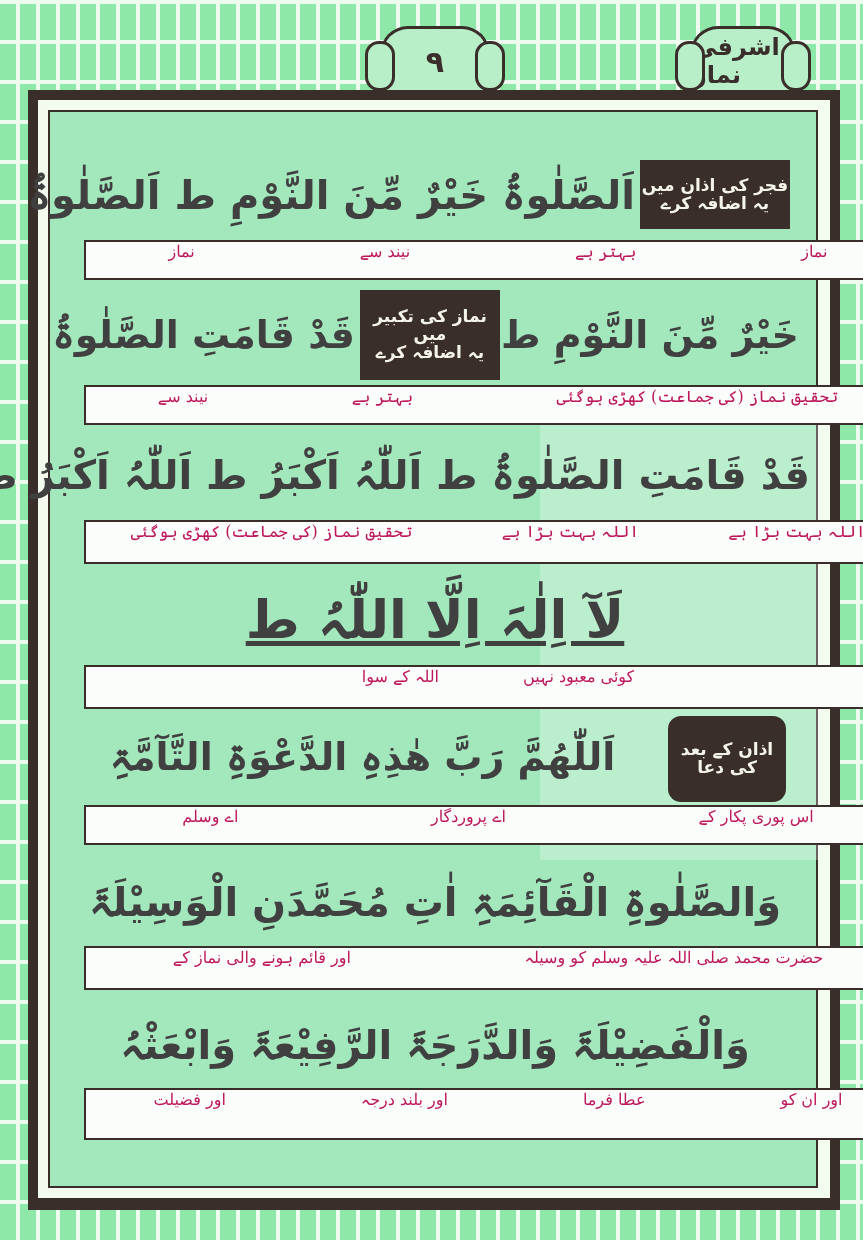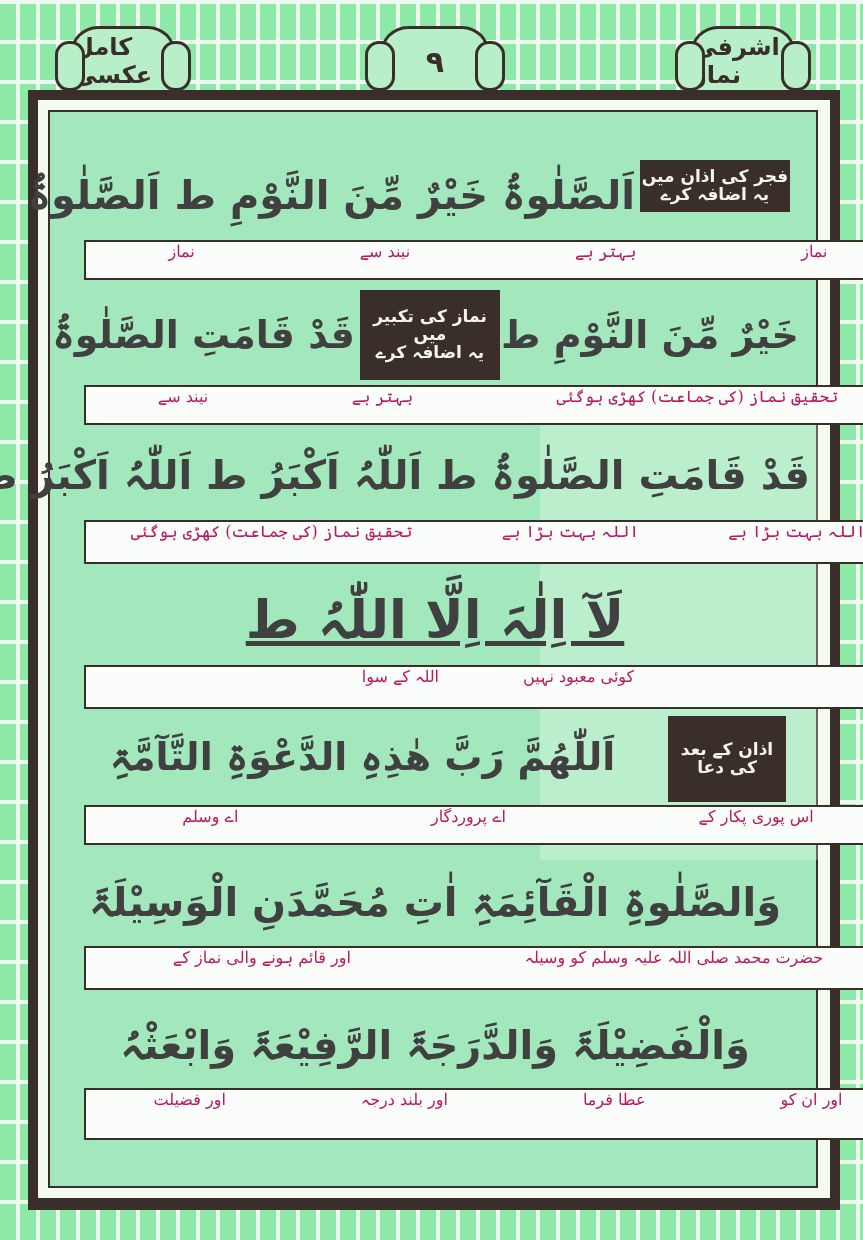--- a/index.html
+++ b/index.html
@@ -63,37 +63,34 @@
     background:#fbfdfb; border:2px solid #3a2e2a; box-sizing:border-box;
     display:flex; flex-direction:row-reverse; justify-content:space-around; 
     direction:rtl; color:#be185d; font-size:16px; font-family:"DejaVu Serif", serif;
   }
   .trans span { white-space:nowrap; }
 </style>
 </head>
 <body>
 
 <div class="header">
-  <div class="cartouche c-left">
-    <span>کامل عکسی</span>
-  </div>
   <div class="cartouche c-mid">
     <span>۹</span>
   </div>
   <div class="cartouche c-right">
     <span>اشرفی نماز</span>
   </div>
 </div>
 
 <div class="frame-outer"></div>
 <div class="frame-white"></div>
 <div class="frame-inner"></div>
 <div class="shade"></div>
 
-<div class="label-box" style="left:640px; top:160px; width:150px; height:52px;">
+<div class="label-box" style="left:640px; top:160px; width:150px; height:69px;">
   <span>فجر کی اذان میں</span>
   <span>یہ اضافہ کرے</span>
 </div>
 <div class="arabic" style="left:60px; width:575px; top:150px; font-size:40px; line-height:90px;">اَلصَّلٰوۃُ خَیْرٌ مِّنَ النَّوْمِ ط اَلصَّلٰوۃُ</div>
 <div class="trans" style="top:240px;">
   <span>نماز</span>
   <span>نیند سے</span>
   <span>بہتر ہے</span>
   <span>نماز</span>
 </div>
@@ -116,21 +113,21 @@
   <span>اللہ بہت بڑا ہے</span>
   <span>اللہ بہت بڑا ہے</span>
 </div>
 
 <div class="arabic" style="top:575px; font-size:52px; line-height:90px;text-decoration:underline;">لَآ اِلٰہَ اِلَّا اللّٰہُ ط</div>
 <div class="trans" style="top:665px; height:44px; justify-content:center; gap:84px;">
   <span>اللہ کے سوا</span>
   <span>کوئی معبود نہیں</span>
 </div>
 
-<div class="label-box" style="left:668px; top:716px; width:118px; height:86px;">
+<div class="label-box" style="left:668px; top:716px; width:118px; height:86px;border-radius:13px;">
   <span>اذان کے بعد</span>
   <span>کی دعا</span>
 </div>
 <div class="arabic" style="left:60px; width:605px; top:712px; font-size:38px; line-height:90px;">اَللّٰھُمَّ رَبَّ ھٰذِہِ الدَّعْوَۃِ التَّآمَّۃِ</div>
 <div class="trans" style="top:805px;">
   <span>اے وسلم</span>
   <span>اے پروردگار</span>
   <span>اس پوری پکار کے</span>
 </div>
 

